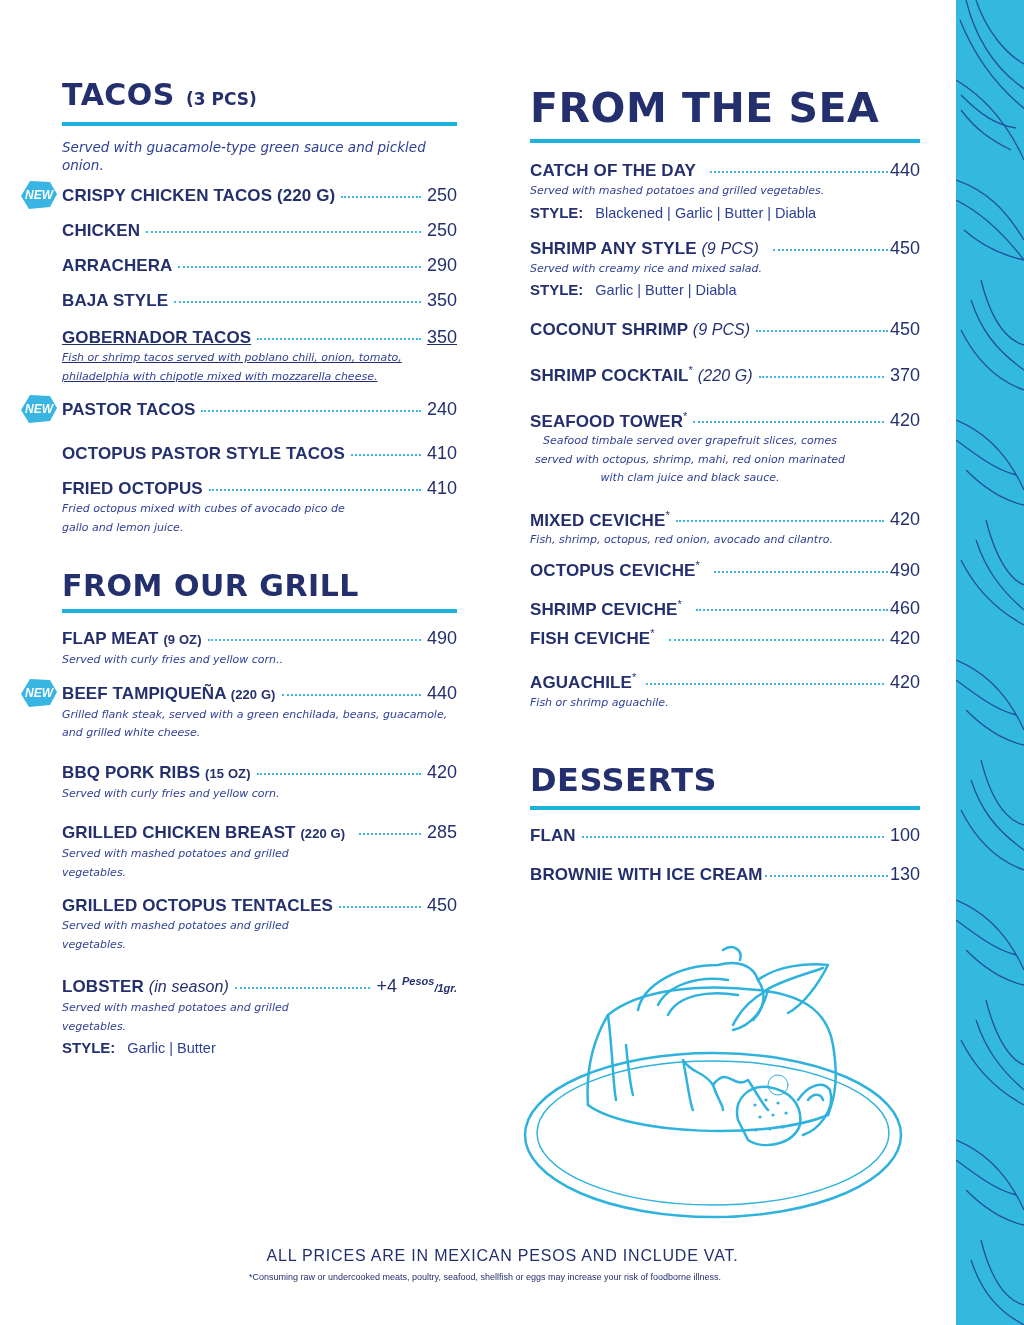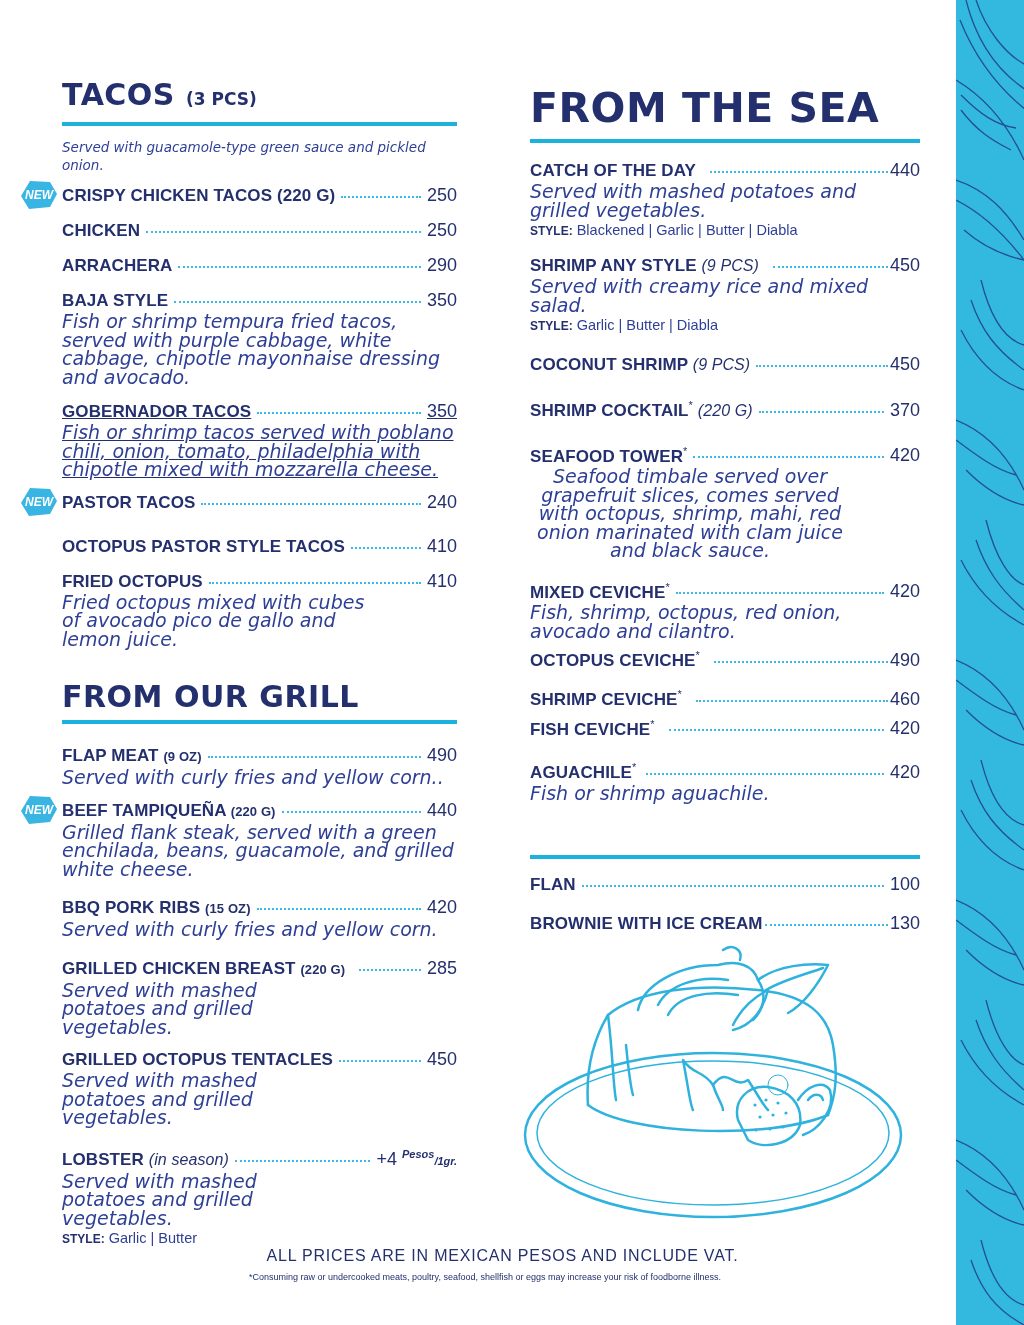--- a/index.html
+++ b/index.html
@@ -44,27 +44,27 @@
     flex: 1; margin: 0 6px; border-bottom: 2.5px dotted #3cb9e3;
     height: 0; position: relative; top: -3px; min-width: 10px;
   }
   .price {
     font-family: "Liberation Sans", sans-serif; font-size: 18px; color: #24306e;
   }
   .price .sup { font-size: 11px; font-style: italic; font-weight: bold; vertical-align: super; }
   .price .suf { font-size: 11px; font-style: italic; font-weight: bold; }
   .desc {
     font-family: "DejaVu Sans", sans-serif; font-style: italic;
-    font-size: 19px; line-height: 18.5px; color: #2e3f96;
+    font-size: 11px; line-height: 18.5px; color: #2e3f96;
   }
   .style-line {
     font-family: "Liberation Sans", sans-serif; font-size: 14.5px; color: #2e3f96;
     margin-top: 3px;
   }
-  .style-line .lbl { font-weight: bold; font-size: 12px; color: #24306e; margin-right: 4px; }
+  .style-line .lbl { font-weight: bold; font-size: 15px; color: #24306e; margin-right: 12px; }
 
   .new-badge {
     position: absolute; left: -42px; top: -4px; width: 38px; height: 30px;
   }
   .new-badge svg { display: block; }
   .new-badge span {
     position: absolute; left: 0; top: 0; width: 38px; height: 30px;
     line-height: 30px; text-align: center; color: #ffffff; font-weight: bold;
     font-style: italic; font-size: 12px; font-family: "Liberation Sans", sans-serif;
   }
@@ -162,21 +162,20 @@
           <span class="price">290</span>
         </div>
     </div>
 
     <div class="item" style="margin-top:12px;">
       <div class="item-row">
           <span class="item-name">BAJA STYLE</span>
           <span class="dots"></span>
           <span class="price">350</span>
         </div>
-      <p class="desc">Fish or shrimp tempura fried tacos, served with purple cabbage, white cabbage, chipotle mayonnaise dressing and avocado.</p>
     </div>
 
     <div class="item" style="margin-top:14px;text-decoration:underline;">
       <div class="item-row">
           <span class="item-name">GOBERNADOR TACOS</span>
           <span class="dots"></span>
           <span class="price">350</span>
         </div>
       <p class="desc">Fish or shrimp tacos served with poblano chili, onion, tomato, philadelphia with chipotle mixed with mozzarella cheese.</p>
     </div>
@@ -210,21 +209,21 @@
           <span class="price">410</span>
         </div>
       <p class="desc" style="width:310px;">Fried octopus mixed with cubes of  avocado pico de gallo and lemon juice.</p>
     </div>
   </div>
 
   <div style="margin-top:34px;">
     <h2 class="section-title" style="font-size:30px;">FROM OUR GRILL</h2>
     <div class="rule" style="margin-top:8px;"></div>
 
-    <div class="item" style="margin-top:20px;">
+    <div class="item" style="margin-top:14px;">
       <div class="item-row">
           <span class="item-name"><span>FLAP MEAT</span> <span class="qual">(9 OZ)</span></span>
           <span class="dots"></span>
           <span class="price">490</span>
         </div>
       <p class="desc">Served with curly fries and yellow corn..</p>
     </div>
 
     <div class="item" style="margin-top:12px;">
       <div class="new-badge">
@@ -367,20 +366,21 @@
       <div class="item-row">
           <span class="item-name"><span>AGUACHILE</span><span class="star">*</span></span>
           <span class="dots" style="margin-left:10px;"></span>
           <span class="price">420</span>
         </div>
       <p class="desc">Fish or shrimp aguachile.</p>
     </div>
   </div>
 
   <div style="margin-top:52px;">
+    <h2 class="section-title" style="font-size:32px;">DESSERTS</h2>
     <div class="rule" style="margin-top:10px;"></div>
 
     <div class="item" style="margin-top:14px;">
       <div class="item-row">
           <span class="item-name">FLAN</span>
           <span class="dots"></span>
           <span class="price">100</span>
         </div>
     </div>
     <div class="item" style="margin-top:16px;">

